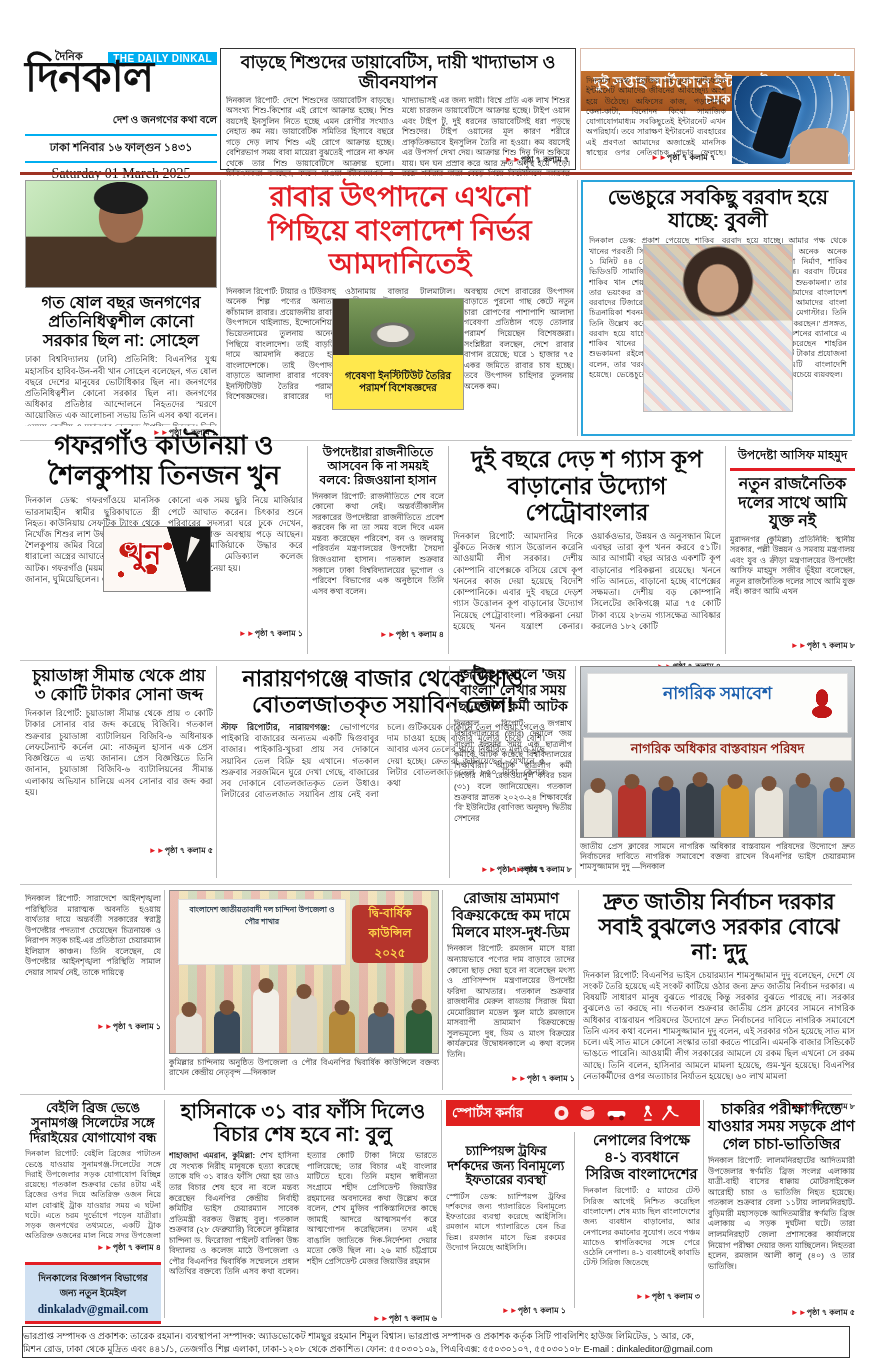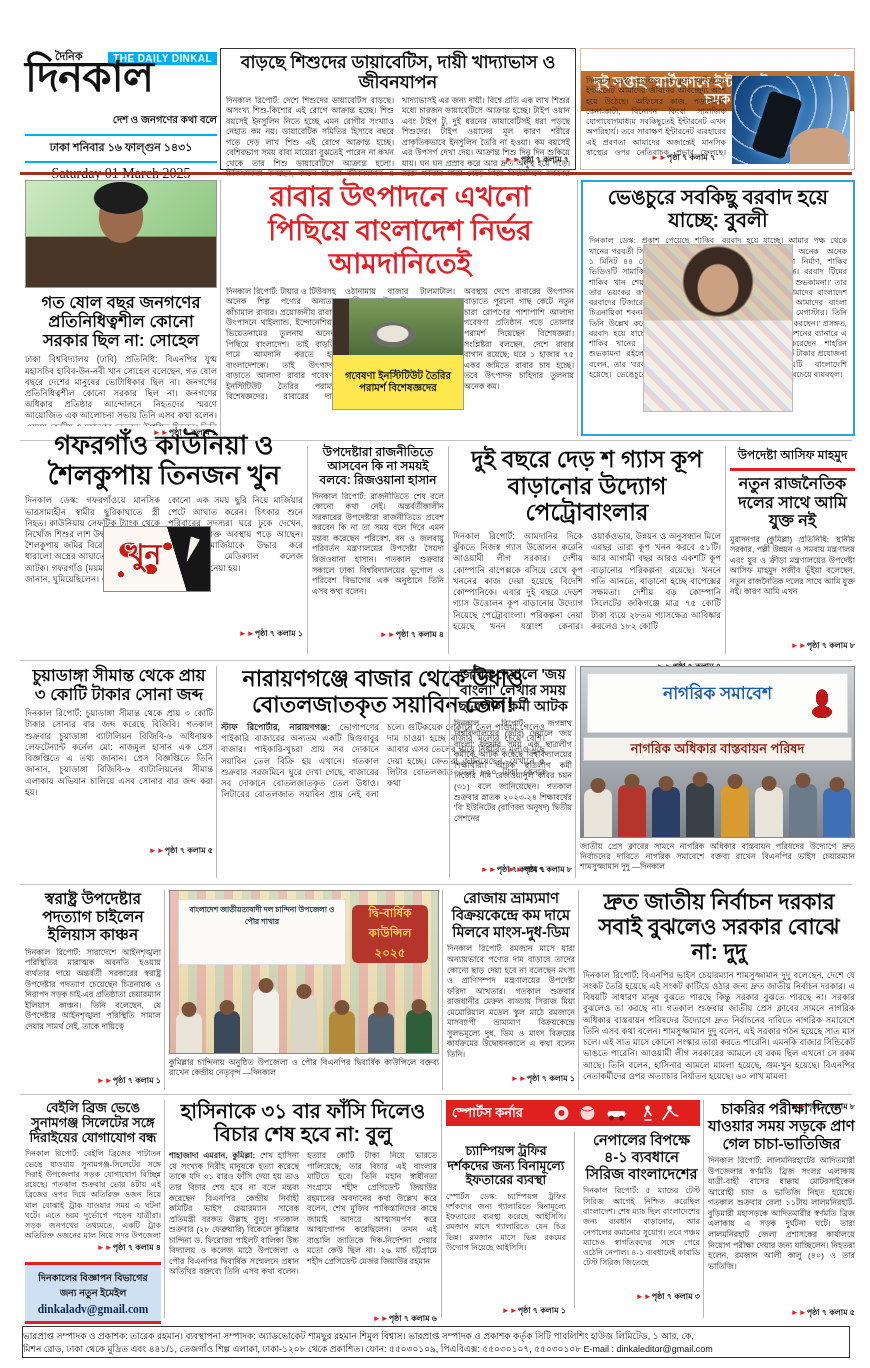--- a/index.html
+++ b/index.html
@@ -190,21 +190,20 @@
         <div class="pp" style="width:28px;height:53px;background:#6c7b8a;"></div>
         <div class="pp" style="width:28px;height:49px;background:#3f6fb5;"></div>
       </div>
     </div>
     <div class="caption" style="margin-top:4px;">জাতীয় প্রেস ক্লাবের সামনে নাগরিক অধিকার বাস্তবায়ন পরিষদের উদ্যোগে দ্রুত নির্বাচনের দাবিতে নাগরিক সমাবেশে বক্তব্য রাখেন বিএনপির ভাইস চেয়ারম্যান শামসুজ্জামান দুদু —দিনকাল</div>
   </div>
 
   <div class="abs hrule" style="left:20px;top:884px;width:832px;"></div>
 
   <div class="abs" style="left:25px;top:890px;width:136px;height:200px;">
-    <div class="hl" style="font-size:15.5px;">স্বরাষ্ট্র উপদেষ্টার পদত্যাগ চাইলেন ইলিয়াস কাঞ্চন</div>
     <div class="body" style="height:126px;margin-top:4px;font-size:8px;">দিনকাল রিপোর্ট: সারাদেশে আইনশৃঙ্খলা পরিস্থিতির মারাত্মক অবনতি হওয়ায় ব্যর্থতার দায়ে অন্তর্বর্তী সরকারের স্বরাষ্ট্র উপদেষ্টার পদত্যাগ চেয়েছেন চিত্রনায়ক ও নিরাপদ সড়ক চাই-এর প্রতিষ্ঠাতা চেয়ারম্যান ইলিয়াস কাঞ্চন। তিনি বলেছেন, যে উপদেষ্টার আইনশৃঙ্খলা পরিস্থিতি সামাল দেয়ার সামর্থ নেই, তাকে দায়িত্বে</div>
     <div class="ref">পৃষ্ঠা ৭ কলাম ১</div>
   </div>
 
   <div class="abs vrule" style="left:164px;top:890px;height:200px;"></div>
 
   <div class="abs" style="left:169px;top:890px;width:270px;height:200px;">
     <div class="photo" style="position:relative;width:270px;height:164px;border:1px solid #888;box-sizing:border-box;background:
         repeating-linear-gradient(90deg, rgba(214,86,86,.28) 0 9px, rgba(240,214,120,.28) 9px 18px, rgba(120,180,120,.25) 18px 27px),
         linear-gradient(180deg,#f3e9d8,#e4d6bf);">

